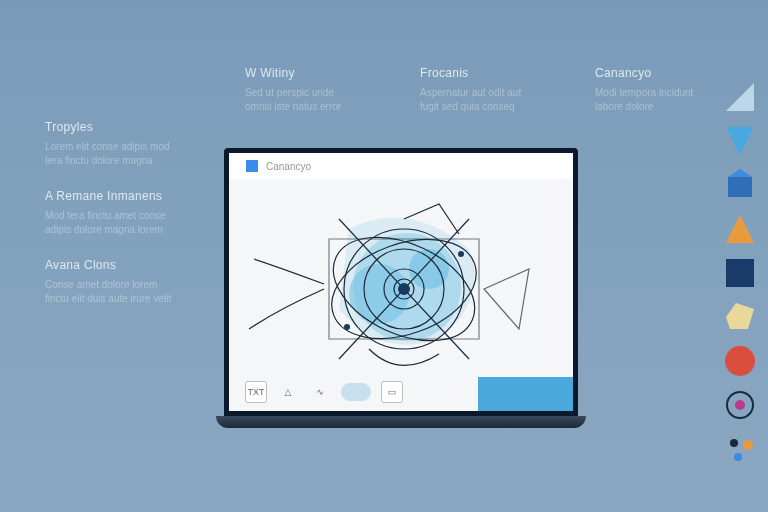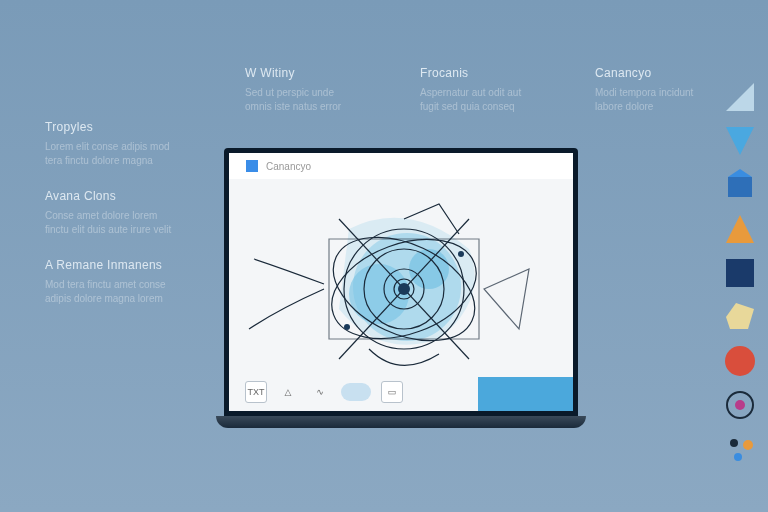--- a/index.html
+++ b/index.html
@@ -125,26 +125,26 @@
     <div class="feature-body">Modi tempora incidunt labore dolore</div>
   </div>
 </div>
 
 <div class="left-col">
   <div class="feature">
     <div class="feature-title">Tropyles</div>
     <div class="feature-body">Lorem elit conse adipis mod tera finctu dolore magna</div>
   </div>
   <div class="feature">
+    <div class="feature-title">A Remane Inmanens</div>
+    <div class="feature-body">Mod tera finctu amet conse adipis dolore magna lorem</div>
+  </div>
+  <div class="feature">
     <div class="feature-title">Avana Clons</div>
     <div class="feature-body">Conse amet dolore lorem finctu elit duis aute irure velit</div>
-  </div>
-  <div class="feature">
-    <div class="feature-title">A Remane Inmanens</div>
-    <div class="feature-body">Mod tera finctu amet conse adipis dolore magna lorem</div>
   </div>
 </div>
 
 <div class="laptop">
   <div class="screen-frame">
     <div class="screen">
       <div class="app-bar">
         <div class="app-square"></div>
         <span>Canancyo</span>
       </div>

